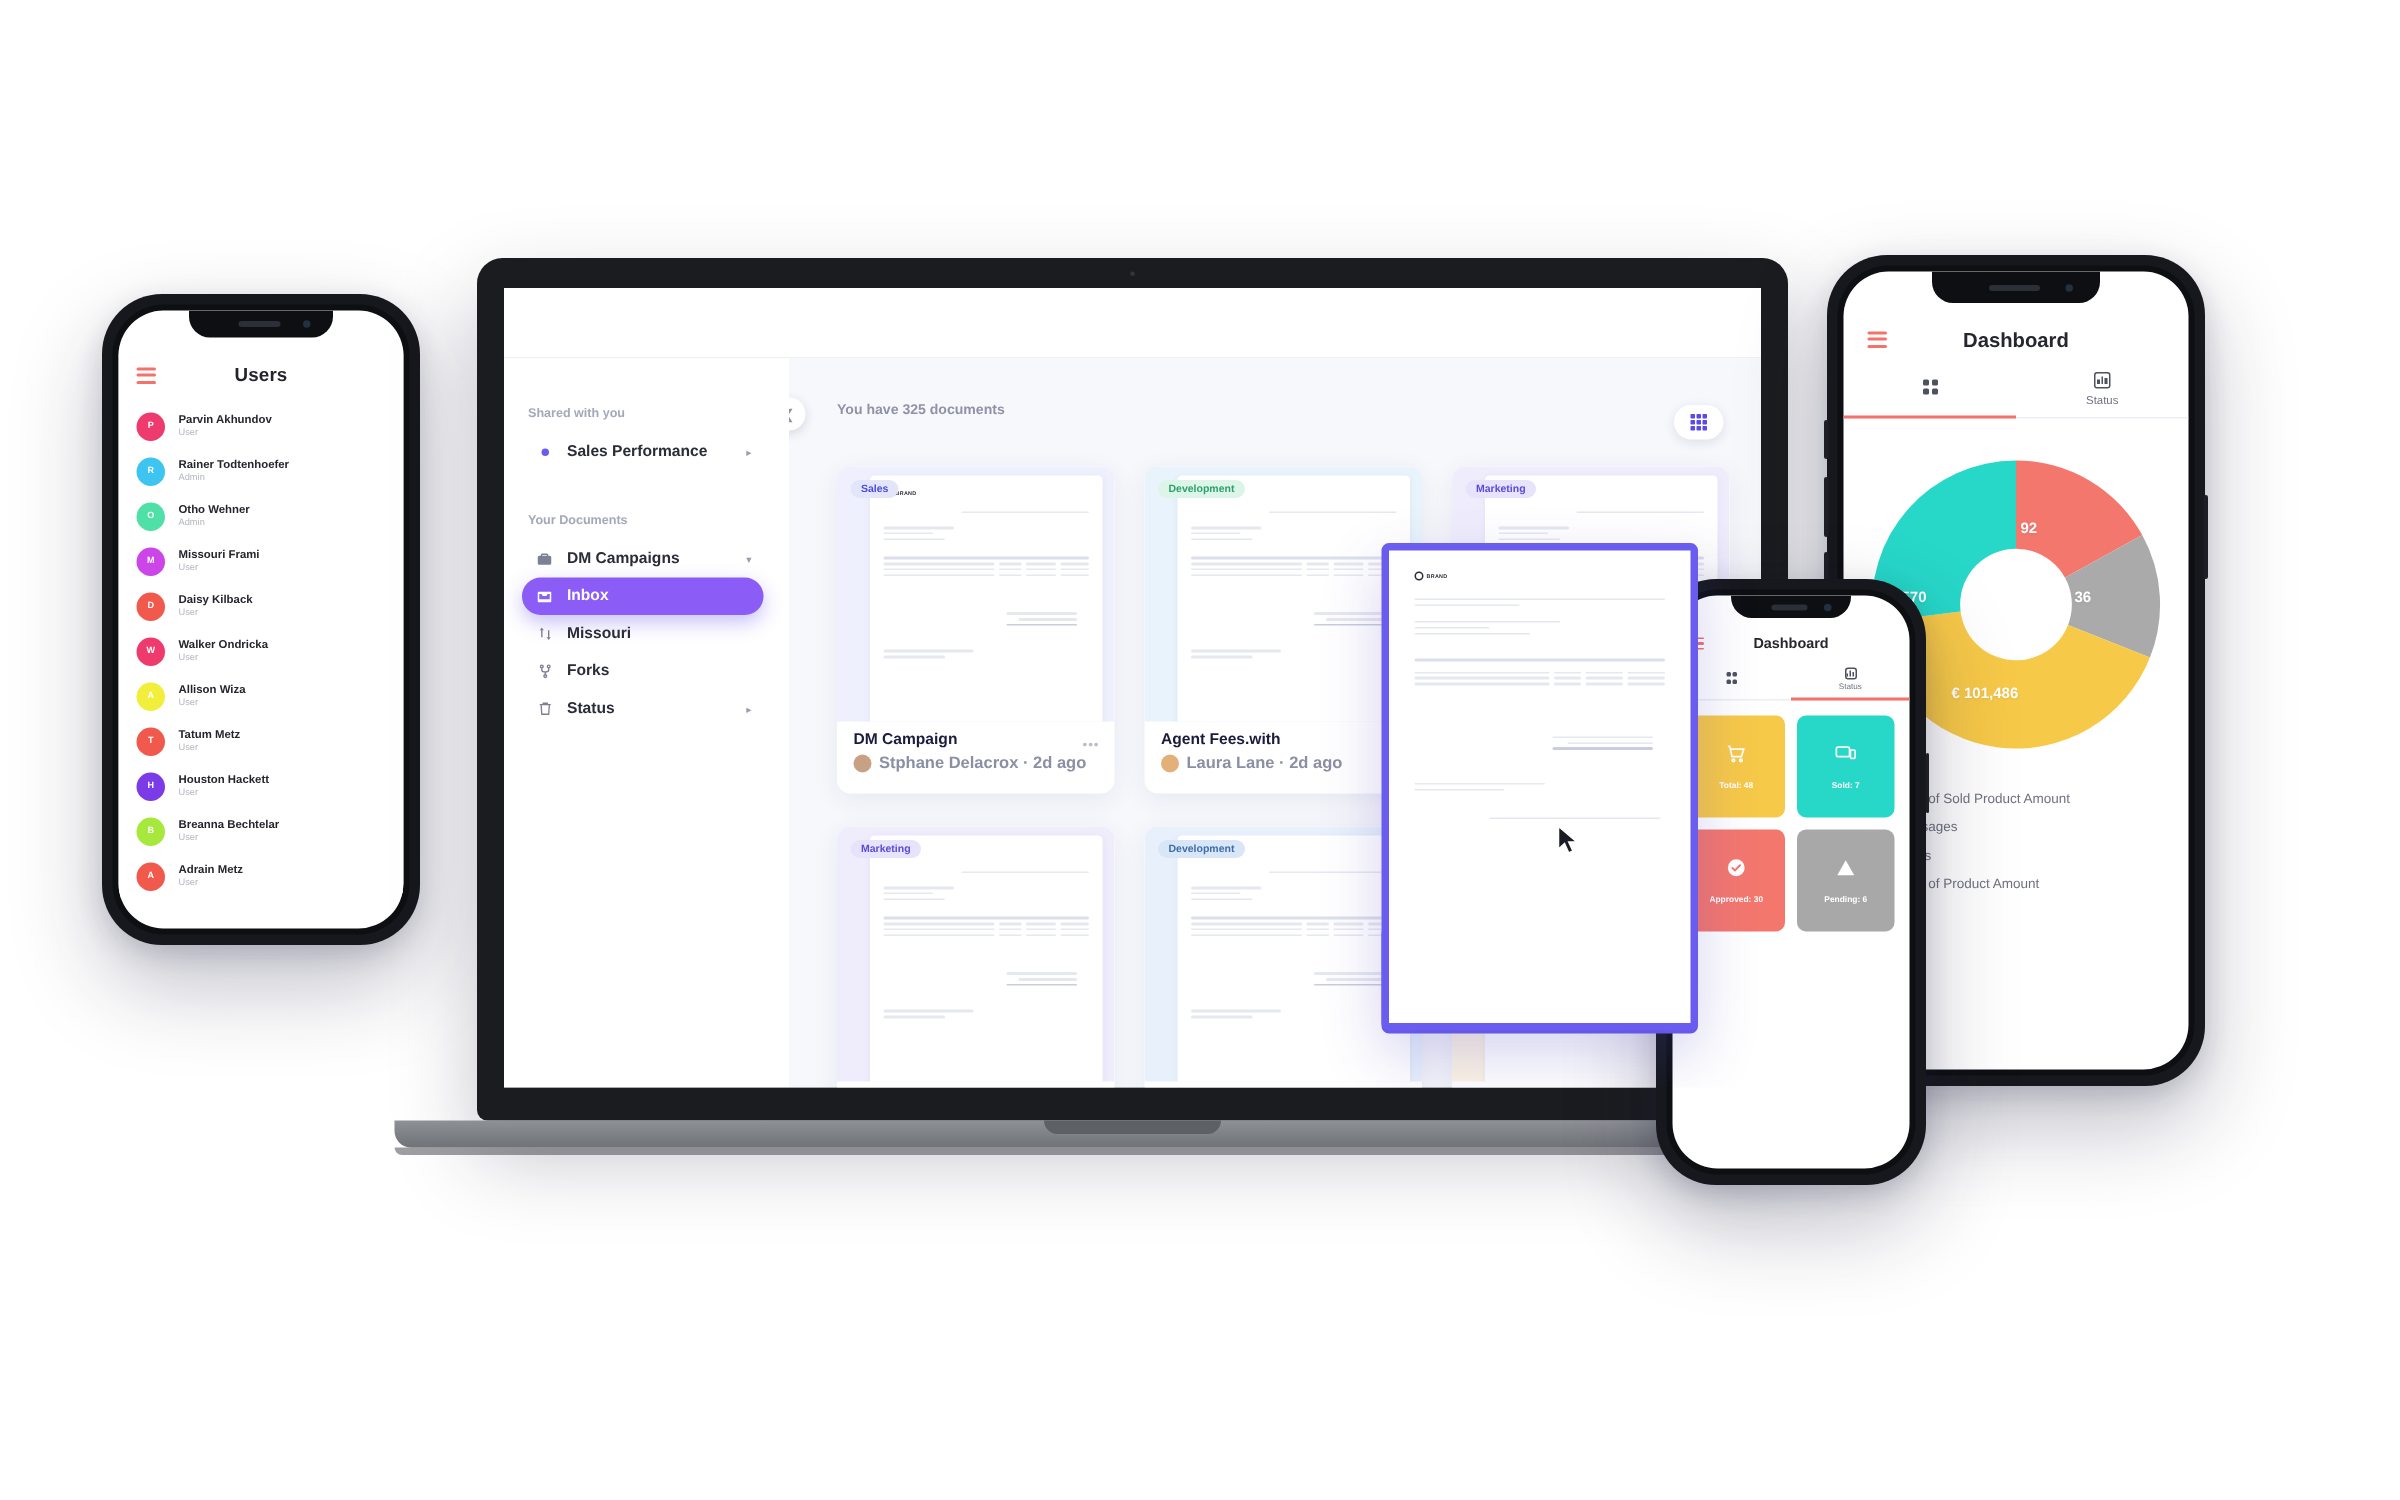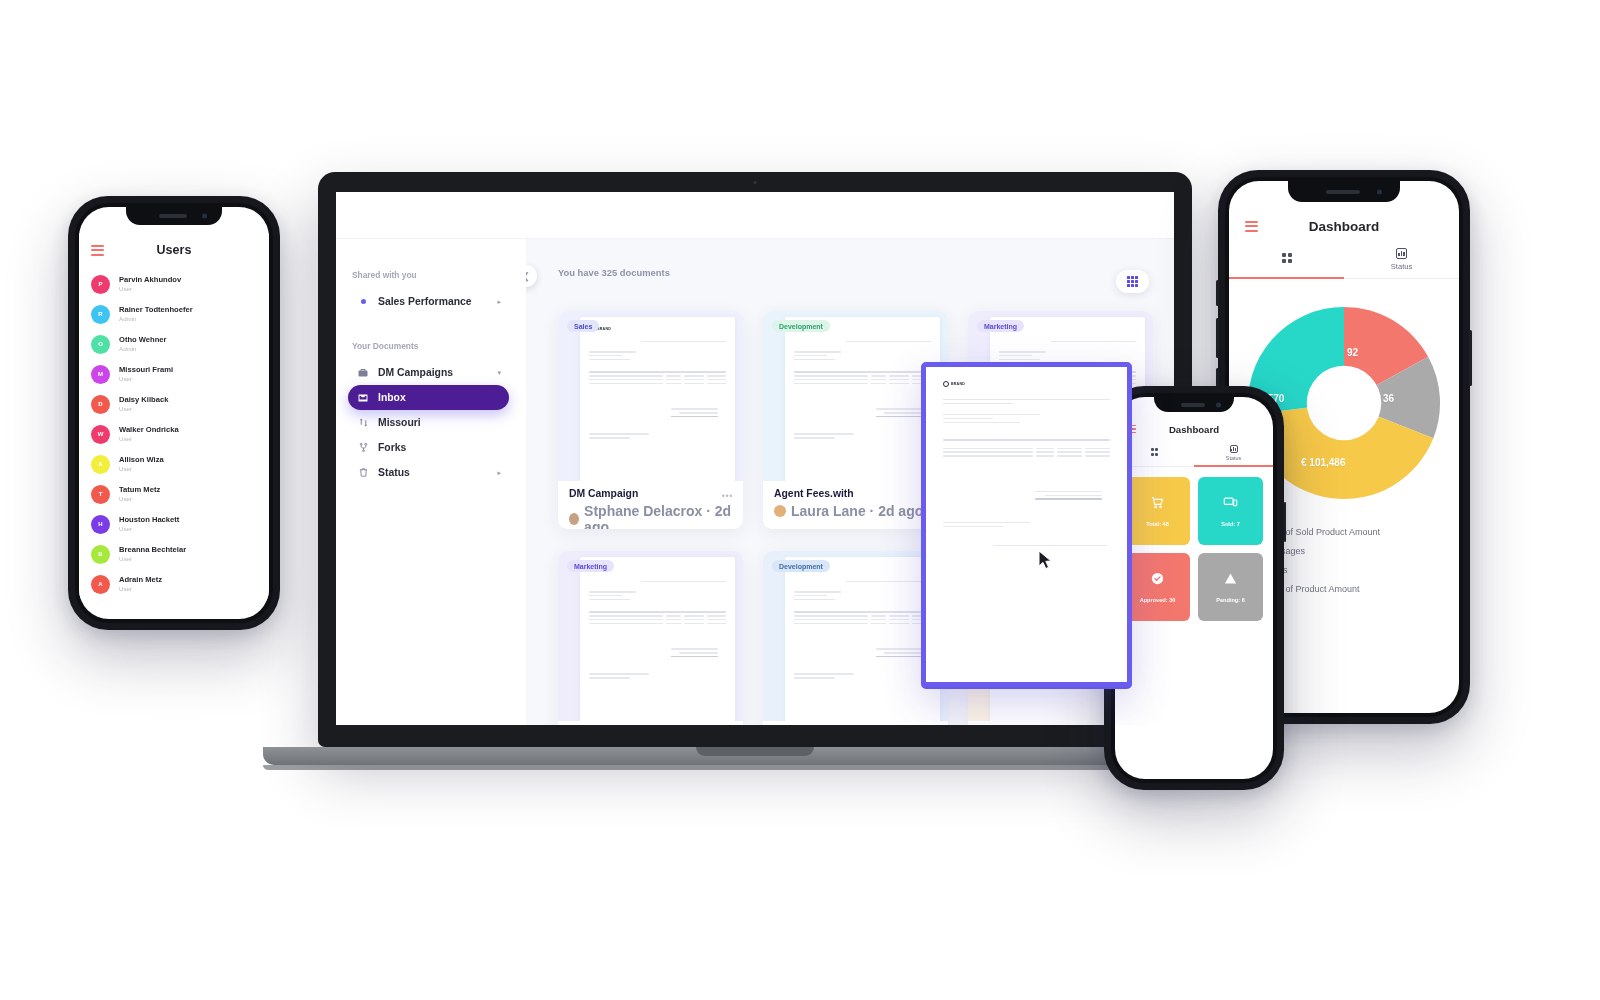--- a/index.html
+++ b/index.html
@@ -66,21 +66,21 @@
   .lsidebar { width: 190px; flex: 0 0 190px; background: #fff; padding: 31px 17px 0 12px; }
   .sb-caption { font-size: 8.4px; color: #a5a8b8; font-weight: 600; margin: 0 0 9px 4px; }
   .sb-caption.second { margin-top: 27px; }
   .sb-item { display: flex; align-items: center; gap: 8px; height: 25px; padding: 0 8px;
              border-radius: 13px; cursor: pointer; }
   .sb-item .lbl { font-size: 10.4px; font-weight: 700; color: #2a2c38; }
   .sb-item .caret { margin-left: auto; font-size: 7px; color: #9a9db0; }
   .sb-icon { width: 14px; display: flex; justify-content: center; align-items: center;
              color: #7d8094; font-size: 10px; }
   .bullet { width: 5px; height: 5px; border-radius: 50%; background: #6b5cf0; margin-left: 5px; margin-right: 4px; }
-  .sb-item.active { background: #4c1d95; box-shadow: 0 5px 13px rgba(91,74,232,.34); }
+  .sb-item.active { background: #8b5cf6; box-shadow: 0 5px 13px rgba(91,74,232,.34); }
   .sb-item.active .lbl, .sb-item.active .sb-icon { color: #fff; }
   .sb-sub { font-size: 10.4px; font-weight: 700; color: #2a2c38; padding: 5.5px 0 5.5px 52px; cursor: pointer; }
 
   
   .lcontent { flex: 1; background: #f7f8fc; position: relative; padding: 26px 0 0 32px; overflow: hidden; }
   .collapse-btn { position: absolute; left: -11px; top: 26px; width: 22px; height: 22px;
                   border-radius: 50%; background: #fff; box-shadow: 0 2px 7px rgba(40,40,80,.16);
                   display: flex; align-items: center; justify-content: center;
                   color: #8c90a6; font-size: 9px; cursor: pointer; z-index: 9; }
   .doc-title { font-size: 25px; font-weight: 800; color: #1b1c3d; letter-spacing: -.6px; }
@@ -104,21 +104,21 @@
   .brandmark { display: flex; align-items: center; gap: 2px; }
   .brandmark .ring { width: 6px; height: 6px; border: 1.2px solid #2b2c3a; border-radius: 50%; }
   .brandmark .bt { font-size: 3.6px; font-weight: 800; color: #2b2c3a; letter-spacing: .2px; }
   .ln { height: 1.3px; background: #e6e8f0; border-radius: 1px; margin-bottom: 2.6px; }
   .rowline { display: flex; gap: 3px; margin-bottom: 2.6px; }
   .rowline .c { height: 1.3px; background: #e6e8f0; border-radius: 1px; }
   .dcard .meta { padding: 7px 11px 0 11px; }
   .meta-title { font-size: 10.4px; font-weight: 800; color: #1b1c3d; }
   .meta-row { display: flex; align-items: center; gap: 5px; margin-top: 4px; }
   .meta-av { width: 12px; height: 12px; border-radius: 50%; }
-  .meta-txt { font-size: 14px; color: #8b8fa3; font-weight: 600; }
+  .meta-txt { font-size: 11px; color: #8b8fa3; font-weight: 600; }
   .more-dots { position: absolute; right: 10px; top: 180px; color: #b9bcca;
                font-size: 9px; letter-spacing: .6px; cursor: pointer; }
 
   
   .selected-doc { position: absolute; left: 395px; top: 123px; width: 211px; height: 325px;
                   border: 5px solid #6b5cf0; border-radius: 5px; background: #fff; z-index: 8;
                   box-shadow: 0 16px 40px rgba(80,70,190,.24); }
   .selected-doc-2 { position: absolute; left: 395px; top: 378px; width: 211px; height: 72px;
                     border: 5px solid #6b5cf0; border-radius: 5px; background: #fff; z-index: 7; }
   .inner-sheet { position: absolute; inset: 0; padding: 14px 17px; overflow: hidden; }

